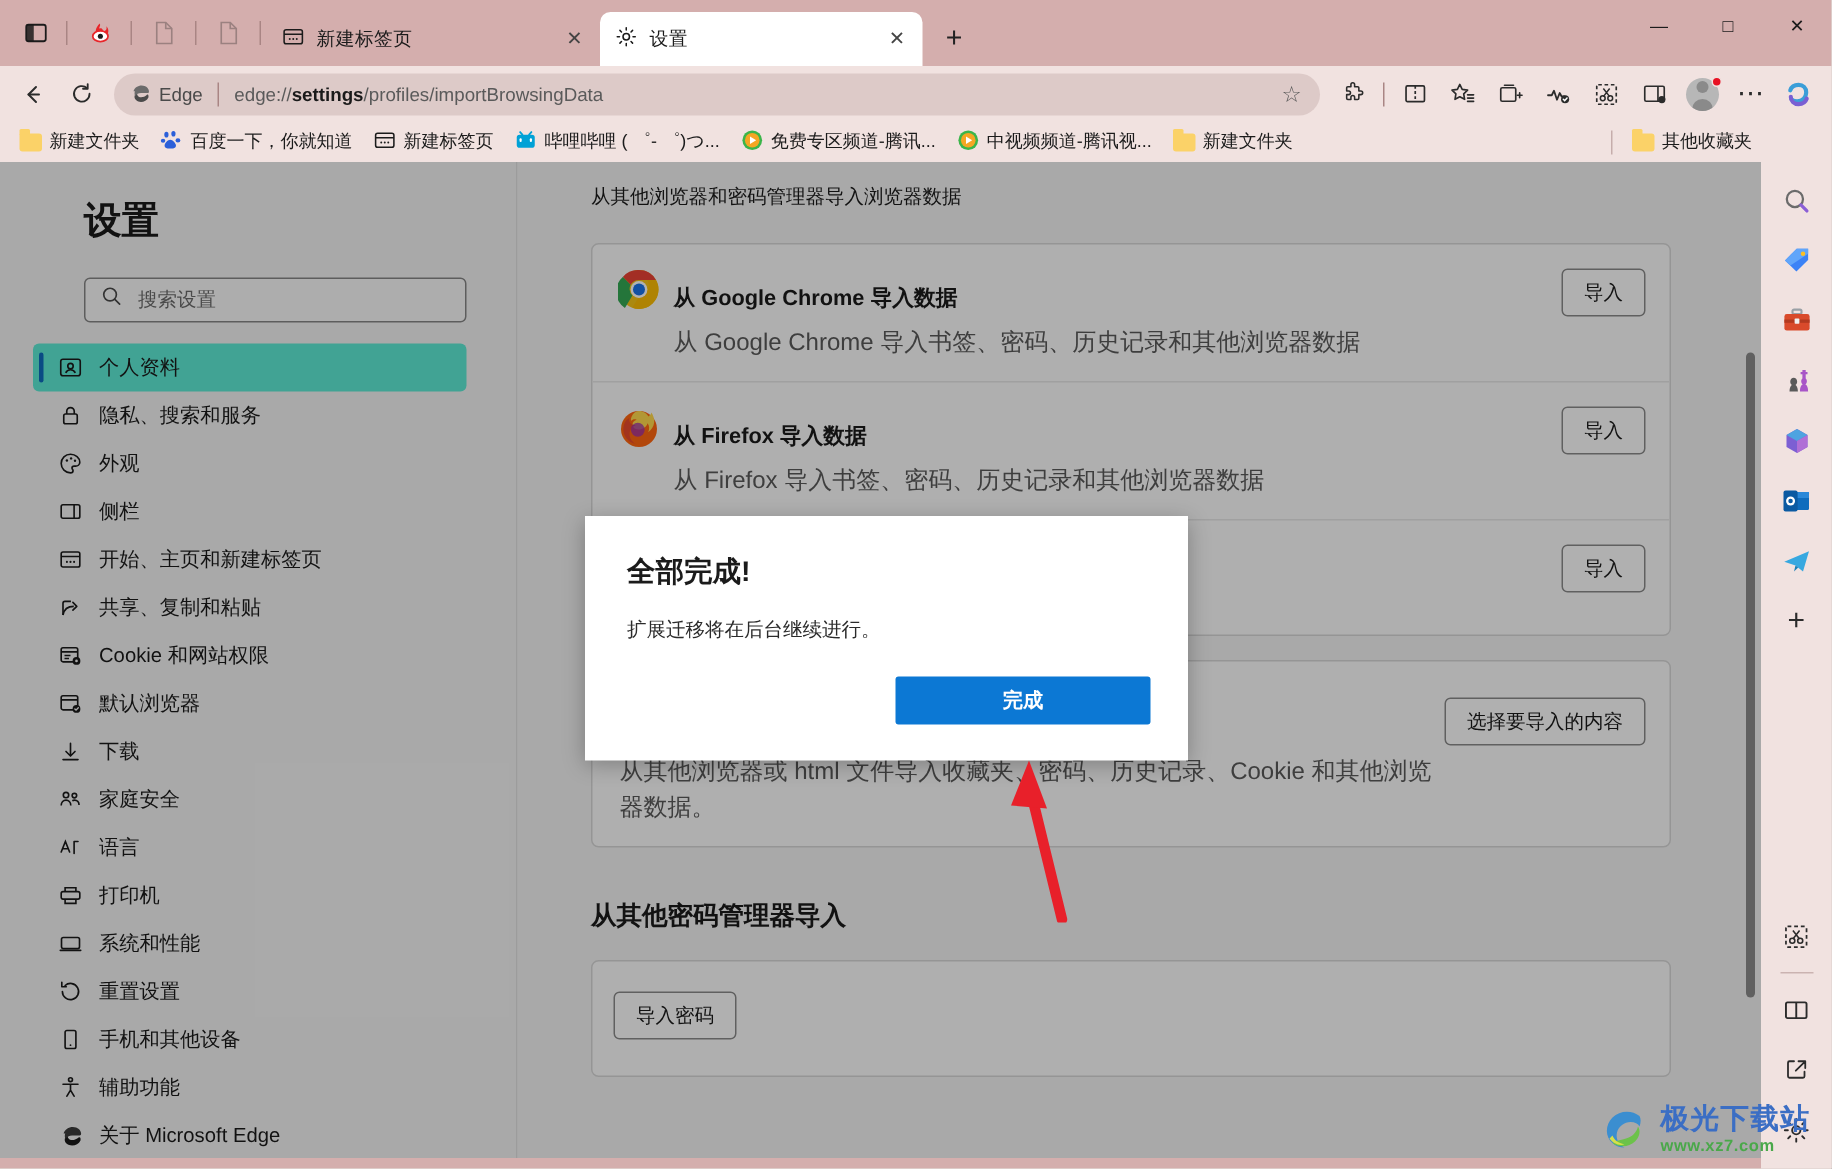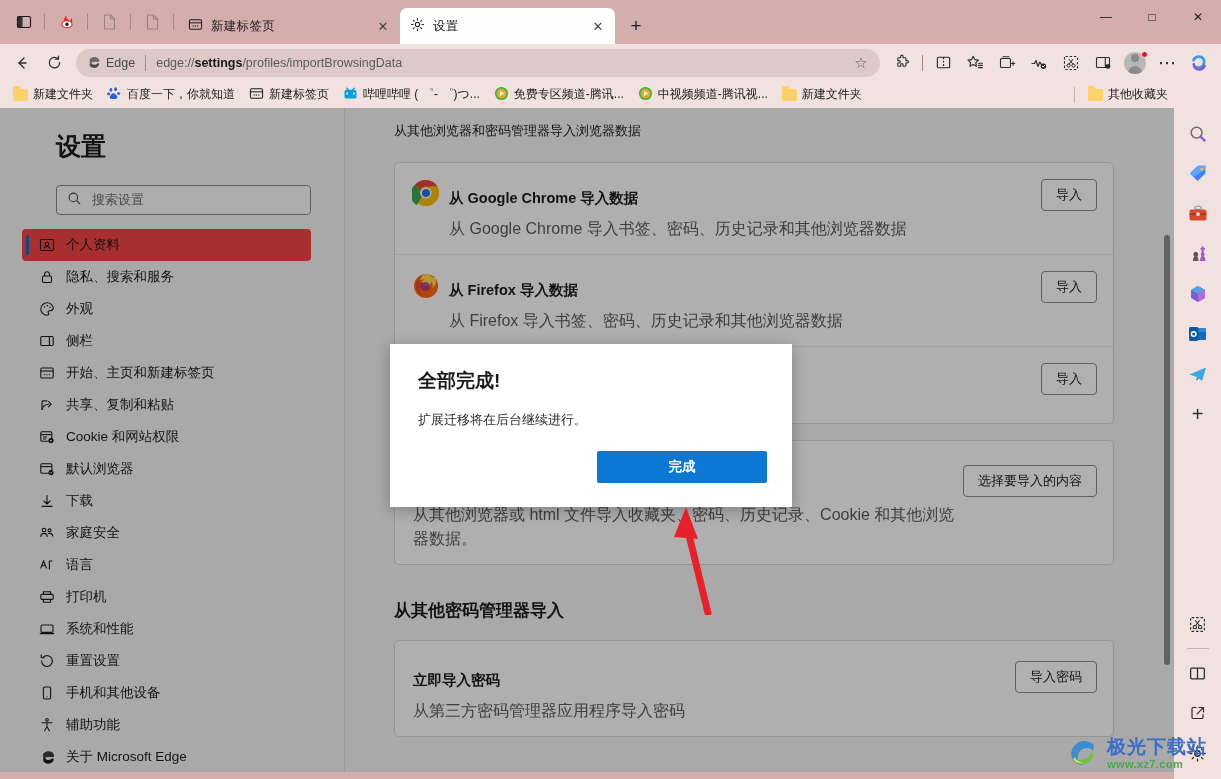--- a/index.html
+++ b/index.html
@@ -124,21 +124,21 @@
     margin: 0 33px 0 44px; height: 30px; border: 1px solid #868686; border-radius: 4px;
     background: #f8f8f8; display: flex; align-items: center; padding: 0 10px; gap: 10px;
   }
   .search-ph { color: #6b6b6b; font-size: 13px; }
   .nav-list { margin-top: 14px; }
   .nav-item {
     height: 32px; display: flex; align-items: center; gap: 13px;
     padding-left: 44px; position: relative; color: #1b1b1b; font-size: 13.5px;
     margin: 0 33px 0 10px; border-radius: 4px;
   }
-  .nav-item.active { background: #ef4444; }
+  .nav-item.active { background: #5eead4; }
   .nav-item.active::before {
     content: ""; position: absolute; left: 4px; top: 6px; width: 3px; height: 20px;
     background: #0f6cbd; border-radius: 2px;
   }
   .nav-ico { position: absolute; left: 16px; width: 18px; height: 18px; display:flex; align-items:center; justify-content:center; }
 
   .nav-divider-line {
     position:absolute; left:344px; top:0; width:1px; height:664px; background:#e0e0e0;
   }
 
@@ -708,24 +708,20 @@
               <div class="row-sub">从其他浏览器或 html 文件导入收藏夹、密码、历史记录、Cookie 和其他浏览器数据。</div>
             </div>
             <button class="btn">选择要导入的内容</button>
           </div>
         </div>
 
         <div class="section-h" style="margin-top:34px;">从其他密码管理器导入</div>
 
         <div class="card">
           <div class="row" style="min-height:76px;padding-top:18px;">
-            <div class="row-texts" style="padding-left:4px;">
-              <div class="row-title">立即导入密码</div>
-              <div class="row-sub">从第三方密码管理器应用程序导入密码</div>
-            </div>
             <button class="btn">导入密码</button>
           </div>
         </div>
       </div>
 
       <div class="scrollbar-track">
         <div class="scrollbar-thumb"></div>
       </div>
     </div>
 

